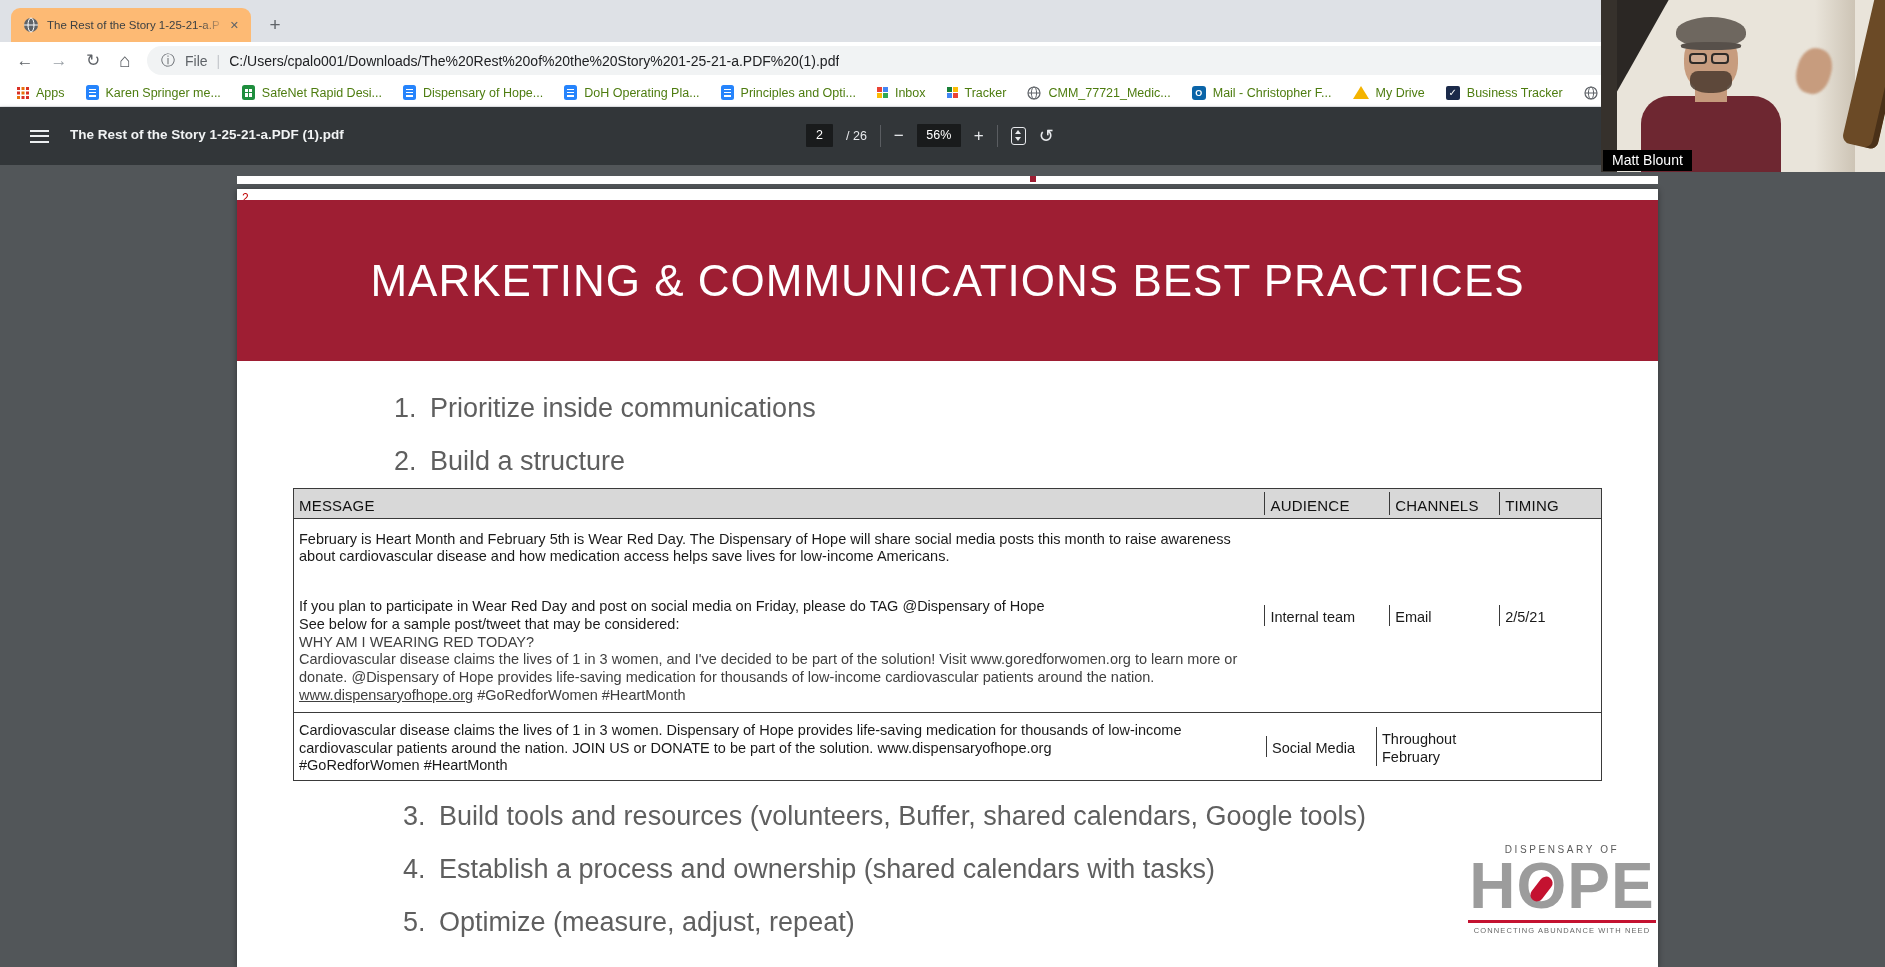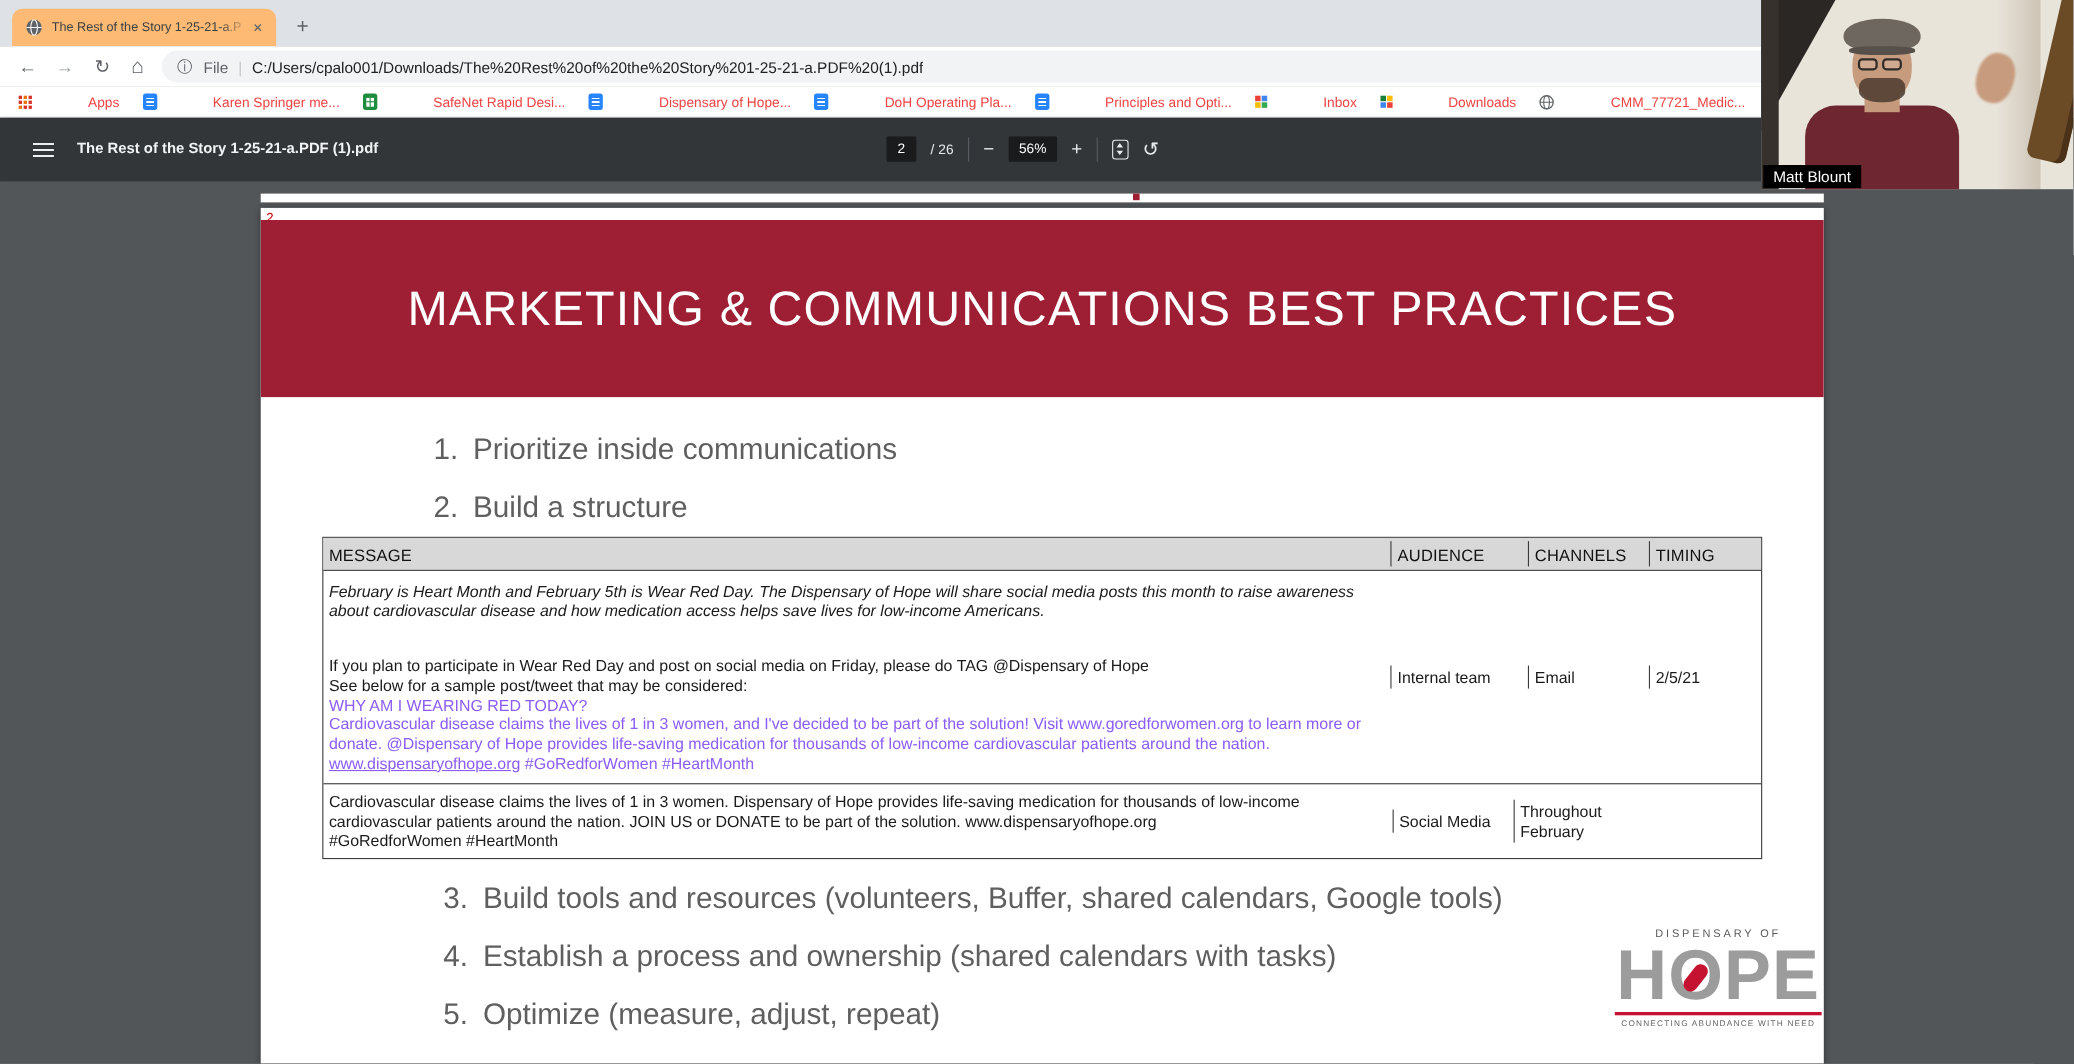--- a/index.html
+++ b/index.html
@@ -27,21 +27,21 @@
   .urlbar { position:absolute; left:147px; top:4px; width:1706px; height:29px; background:#f1f3f4;
             border-radius:15px; display:flex; align-items:center; padding:0 14px; }
   .info { font-size:14px; color:#5f6368; margin-right:10px; }
   .file-label { font-size:14px; color:#5f6368; margin-right:9px; }
   .url-sep { font-size:14px; color:#c4c7cb; margin-right:9px; }
   .url-text { font-size:14px; color:#202124; white-space:nowrap; overflow:hidden; }
 
   .bookmarks { position:absolute; left:0; top:79px; width:1885px; height:28px; background:#fff;
                display:flex; align-items:center; padding-left:17px; gap:21px; border-bottom:1px solid #e8eaed; }
   .bm { display:flex; align-items:center; gap:7px; white-space:nowrap; }
-  .bm span.lbl { font-size:12.5px; color:#ef4444;margin-left:44px; }
+  .bm span.lbl { font-size:12.5px; color:#4d7c0f; }
 
   
   .bi { display:inline-block; }
   .bi-apps { width:12px; height:12px; position:relative; }
   .bi-apps::before { content:""; position:absolute; left:0; top:0; width:3px; height:3px; background:#d93025;
     box-shadow:4.5px 0 0 #e8710a, 9px 0 0 #d93025, 0 4.5px 0 #d93025, 4.5px 4.5px 0 #e8710a,
                9px 4.5px 0 #d93025, 0 9px 0 #e8710a, 4.5px 9px 0 #d93025, 9px 9px 0 #d93025; }
   .bi-doc { width:13px; height:15px; background:#2684fc; border-radius:2.5px; position:relative; }
   .bi-doc::after { content:""; position:absolute; left:3px; top:4px; width:7px; height:8px;
     background:repeating-linear-gradient(#fff 0 1.2px, transparent 1.2px 3.2px); }
@@ -105,22 +105,22 @@
 
   .tbl { position:absolute; left:56px; top:299px; width:1309px; border:1px solid #3a3a3a; font-size:14.5px; color:#1a1a1a; }
   .trow { display:flex;align-items:center; }
   .trow + .trow { border-top:1px solid #3a3a3a; }
   .tc { padding:4px 8px 0 5px; line-height:1.22; overflow:hidden; }
   .tc + .tc { border-left:1px solid #3a3a3a; }
   .c-msg { width:972px; } .c-aud { width:125px; } .c-chn { width:110px; } .c-tim { width:102px; }
   .thead { background:#d8d8d8; height:29px; }
   .thead .tc { font-size:15px; padding-top:5px; letter-spacing:.2px; color:#111; }
   .r1 { height:194px; } .r2 { height:68px; }
-  .m-p1 { margin-bottom:32px;font-style:italic; }
-  .red-block { color:#8b5cf6; }
+  .m-p1 { margin-bottom:32px; }
+  .red-block { color:#404040; }
   .red-link { text-decoration:underline; }
 
   .logo { position:absolute; left:1225px; top:655px; width:200px; text-align:center; }
   .logo-top { font-size:10px; letter-spacing:2.6px; color:#5a5a5a; margin-bottom:1px; }
   .logo-name { font-size:64px; font-weight:bold; color:#9c9c9c; line-height:.95; letter-spacing:1px; }
   .o-wrap { position:relative; display:inline-block; }
   .pill { position:absolute; left:50%; top:54%; width:13px; height:28px; margin:-14px 0 0 -6.5px;
           background:#c41230; border-radius:7px; transform:rotate(38deg); }
   .logo-rule { height:3px; background:#c41230; margin:3px 6px 3px 6px; }
   .logo-tag { font-size:7.5px; letter-spacing:1.1px; color:#666; }
@@ -207,21 +207,21 @@
     <div class="bm">
         <span class="bi bi-doc"></span>
         <span class="lbl">Principles and Opti...</span>
       </div>
     <div class="bm">
         <span class="bi bi-grid4a"></span>
         <span class="lbl">Inbox</span>
       </div>
     <div class="bm">
         <span class="bi bi-grid4b"></span>
-        <span class="lbl">Downloads</span>
+        <span class="lbl">Tracker</span>
       </div>
     <div class="bm">
         <span class="bi bi-globe">
           <svg width="14" height="14" viewBox="0 0 14 14">
             <circle cx="7" cy="7" r="6" fill="none" stroke="#5f6368" stroke-width="1.2"></circle>
             <ellipse cx="7" cy="7" rx="2.6" ry="6" fill="none" stroke="#5f6368" stroke-width="1"></ellipse>
             <line x1="1" y1="7" x2="13" y2="7" stroke="#5f6368" stroke-width="1"></line>
           </svg>
         </span>
         <span class="lbl">CMM_77721_Medic...</span>

